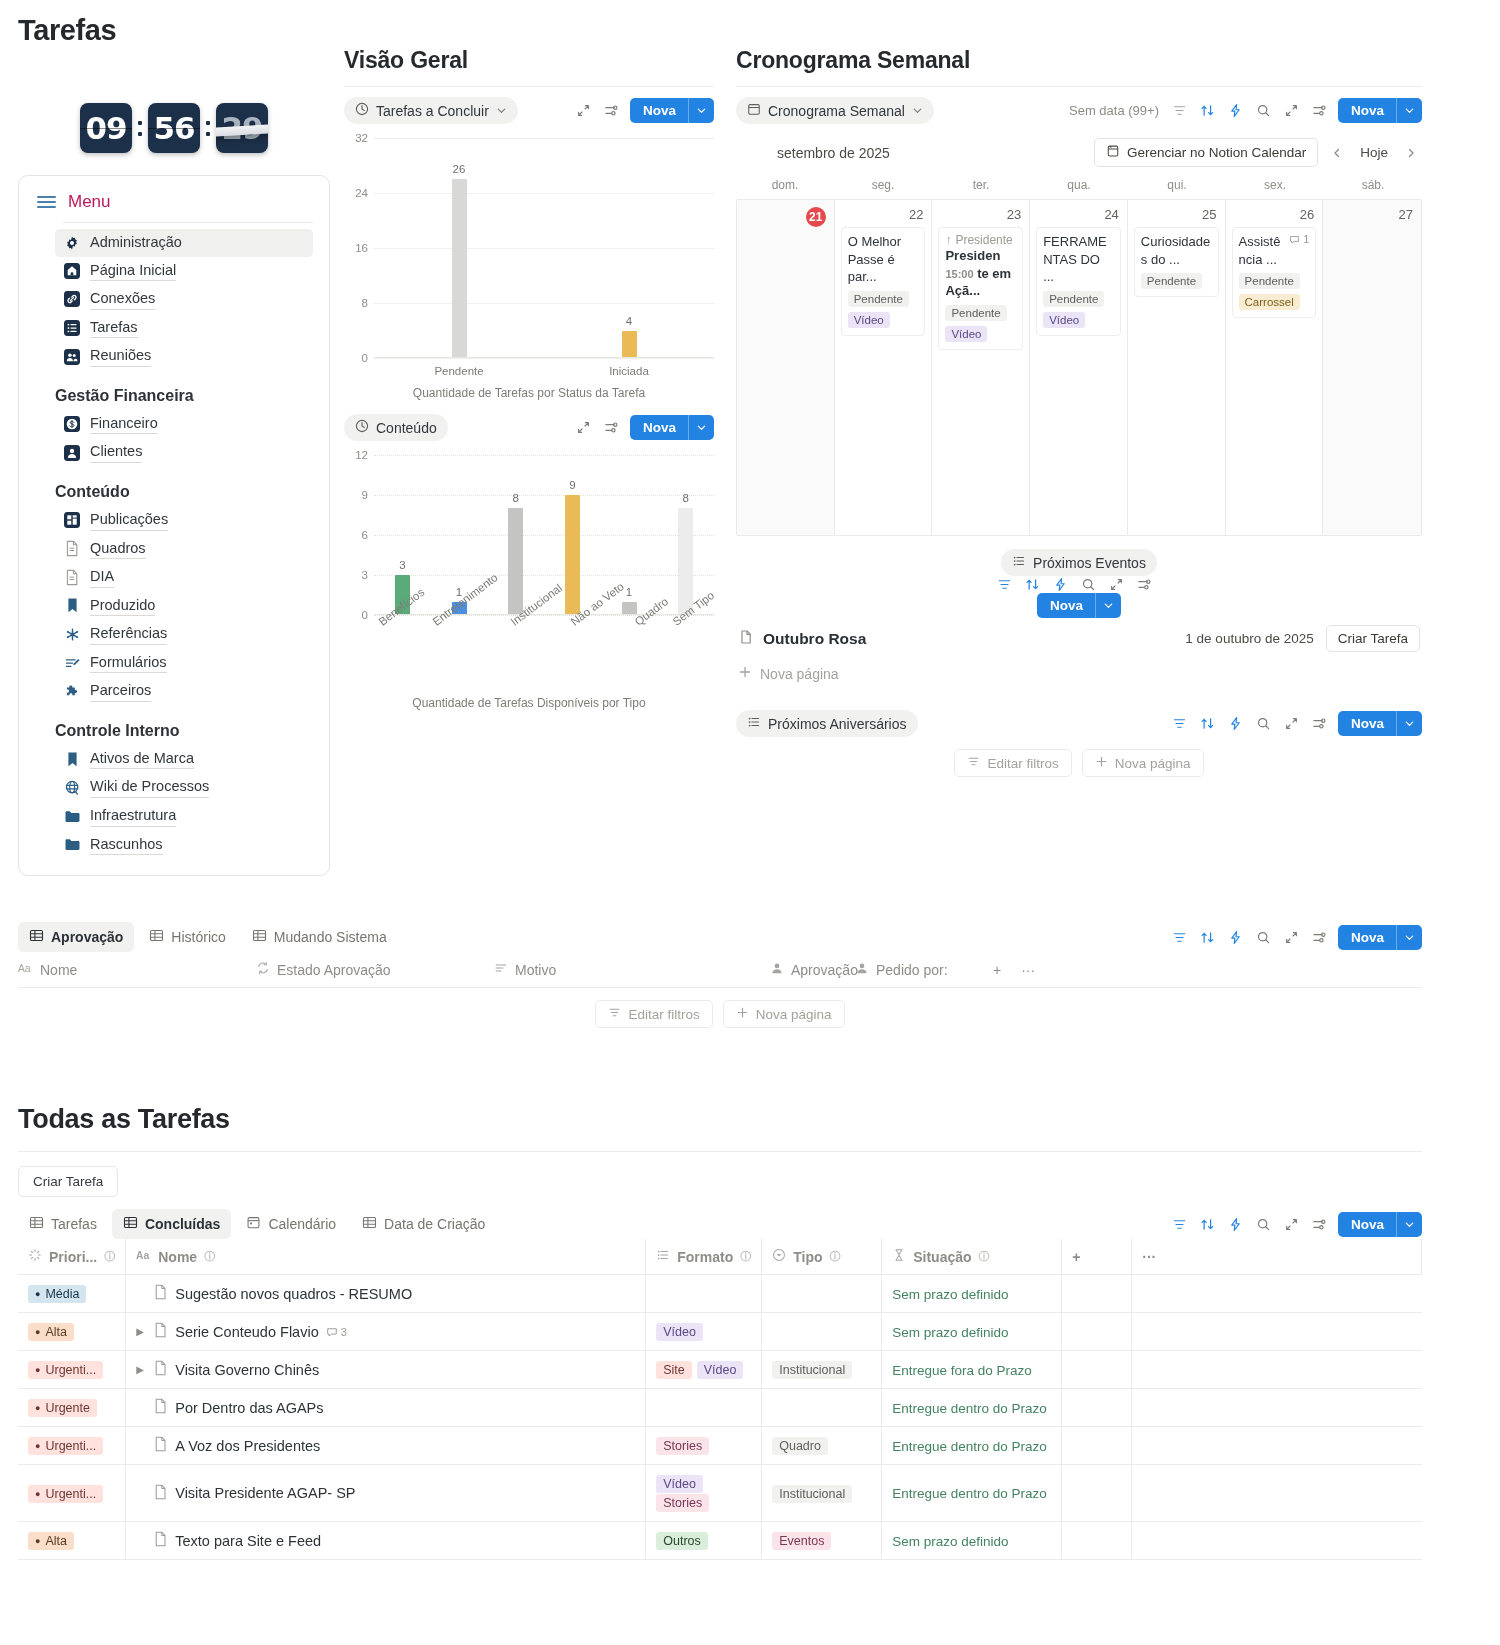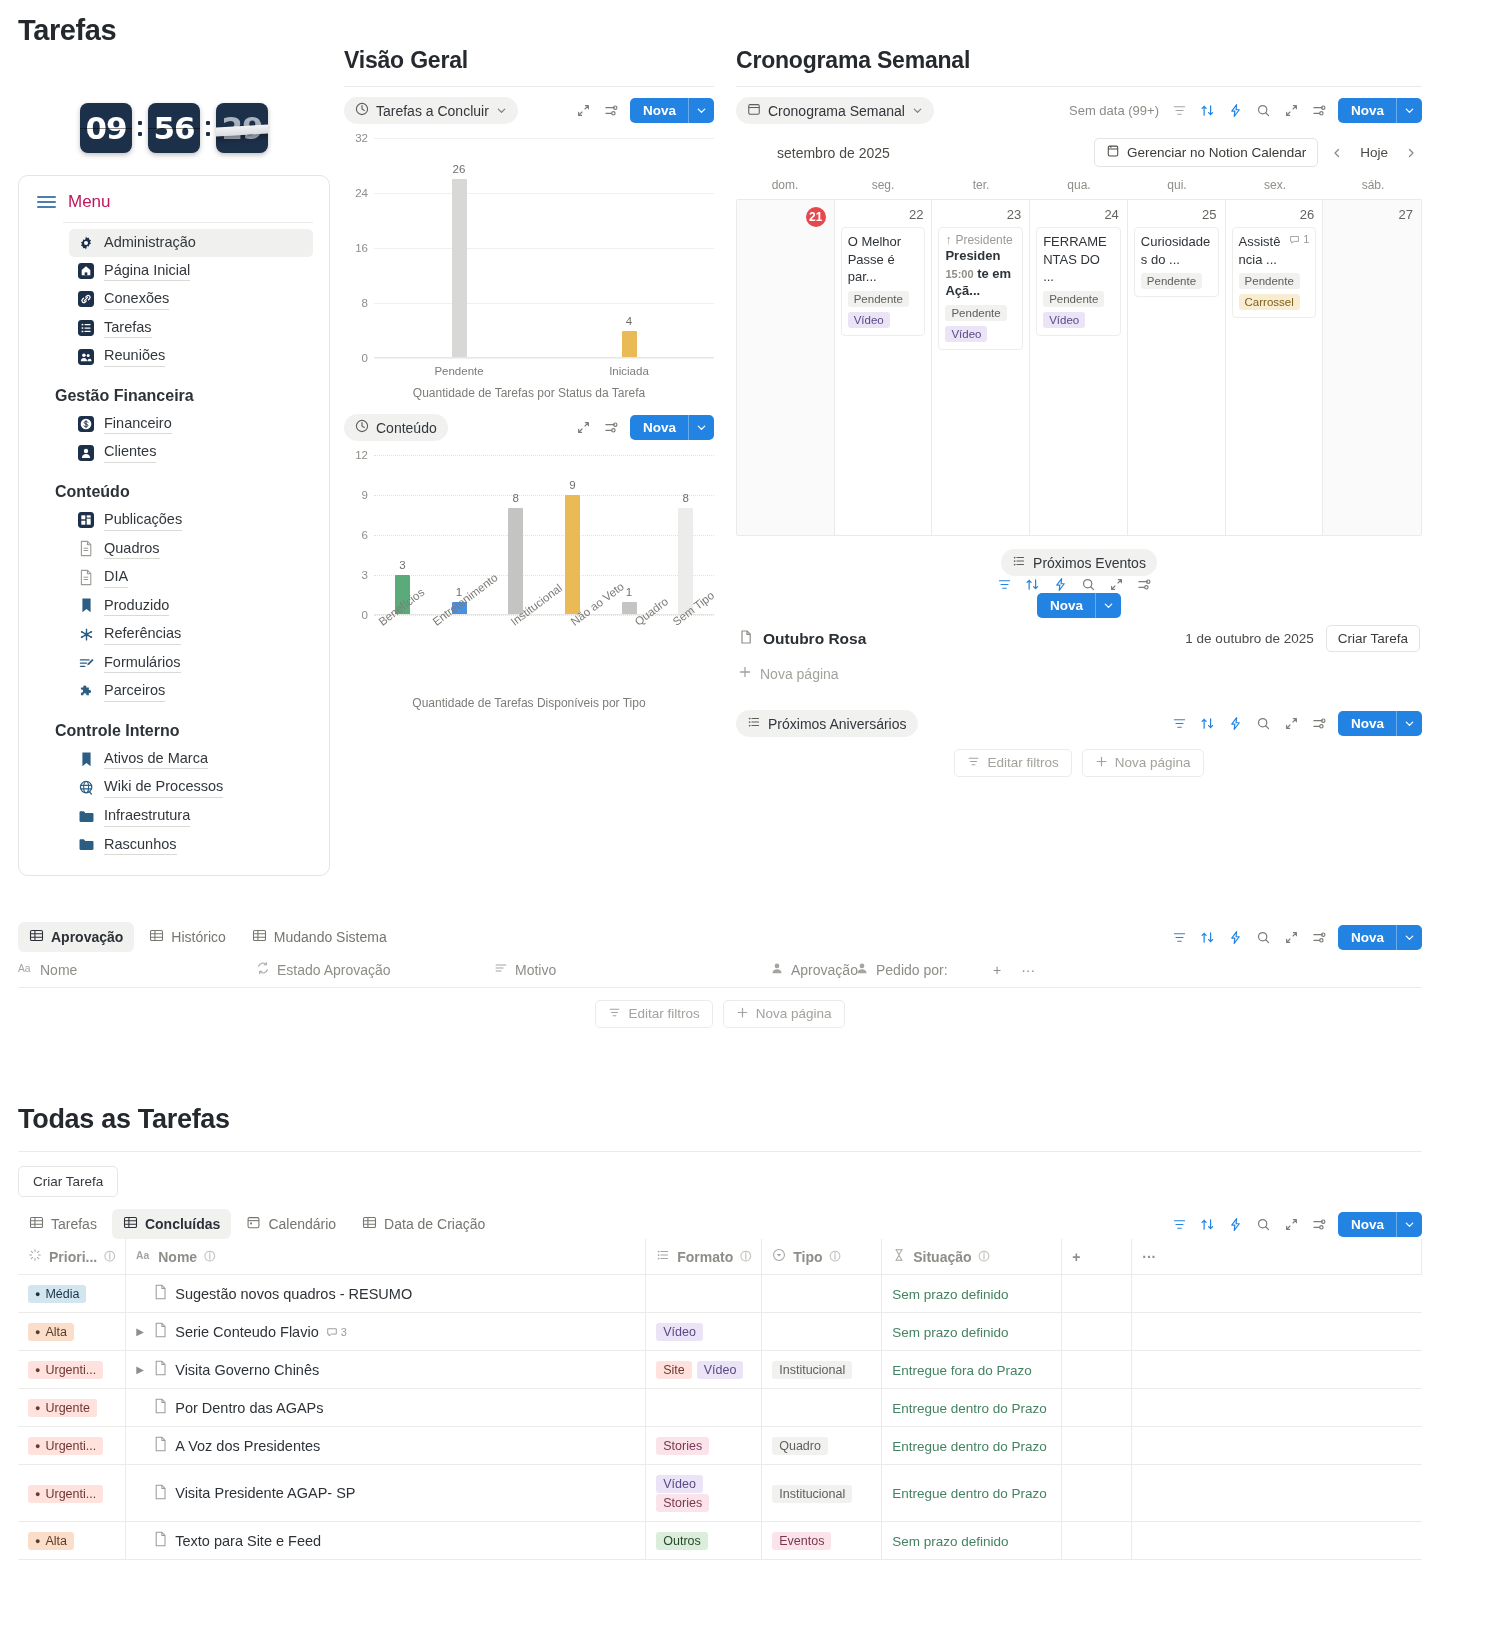--- a/index.html
+++ b/index.html
@@ -56,21 +56,21 @@
   .menu-card {
     border:1px solid #e4e4e2; border-radius:10px; padding:14px 16px 16px 16px;
     background:#fff;
   }
   .menu-head { display:flex; align-items:center; gap:12px; padding:2px 0 10px 2px; }
   .burger { display:flex; flex-direction:column; gap:3px; }
   .burger i { width:19px; height:2px; background:#4b7eab; border-radius:2px; display:block; }
   .menu-head .ttl { font-size:17px; font-weight:500; color:#be185d; }
   .menu-sep { height:1px; background:#e9e9e7; margin:0 0 6px 28px; }
 
-  .mi { display:flex; align-items:center; gap:9px; padding:4px 8px; border-radius:5px; margin-left:34px; }
+  .mi { display:flex; align-items:center; gap:9px; padding:4px 8px; border-radius:5px; margin-left:20px; }
   .mi.active { background:#f0f0ef; }
   .mi .lbl { font-size:14.5px; color:#32373c; border-bottom:1px solid #d9d9d6; line-height:1.35; }
   .mi.active .lbl { border-bottom:none; }
   .ico { width:18px; height:18px; flex:0 0 18px; display:flex; align-items:center; justify-content:center; }
   .ico svg { display:block; }
   .grp-title { font-size:16px; font-weight:600; color:#2c3238; margin:16px 0 5px 20px; }
 
   
   .sec-h { font-size:23px; font-weight:600; color:#26292d; letter-spacing:-.2px; }
   .sec-rule { height:1px; background:#ebebe9; margin:12px 0 10px 0; }
@@ -148,21 +148,21 @@
   .evt-head { display:flex; align-items:flex-start; justify-content:space-between; gap:5px; }
   .cmt { display:inline-flex; align-items:center; gap:3px; font-size:11px; color:#9b9a95; white-space:nowrap; }
 
   
   .list-row { display:flex; align-items:center; padding:7px 2px; }
   .list-row .nm { display:flex; align-items:center; gap:9px; font-size:15.5px; font-weight:600; color:#2b3035; }
   .list-row .dt { font-size:13.5px; color:#4c4a45; margin-right:12px; }
   .new-page { display:flex; align-items:center; gap:8px; padding:6px 2px; font-size:14px; color:#a3a29d; }
   .footer-acts { display:flex; align-items:center; justify-content:center; gap:10px; padding:12px 0; }
   .pill-ghost {
-    display:inline-flex; gap:7px;
+    display:inline-flex; align-items:center; gap:7px;
     border:1px solid #ebebe9; border-radius:5px; background:#fff;
     padding:5px 12px; font-size:13.5px; color:#a3a29d;
   }
 
   
   .tabs { display:flex; align-items:center; gap:4px; }
   .tab { display:inline-flex; align-items:center; gap:7px; padding:6px 11px; border-radius:6px; font-size:14px; color:#77756f; }
   .tab.active { background:#f1f1ef; color:#2c3137; font-weight:600; }
 
   

